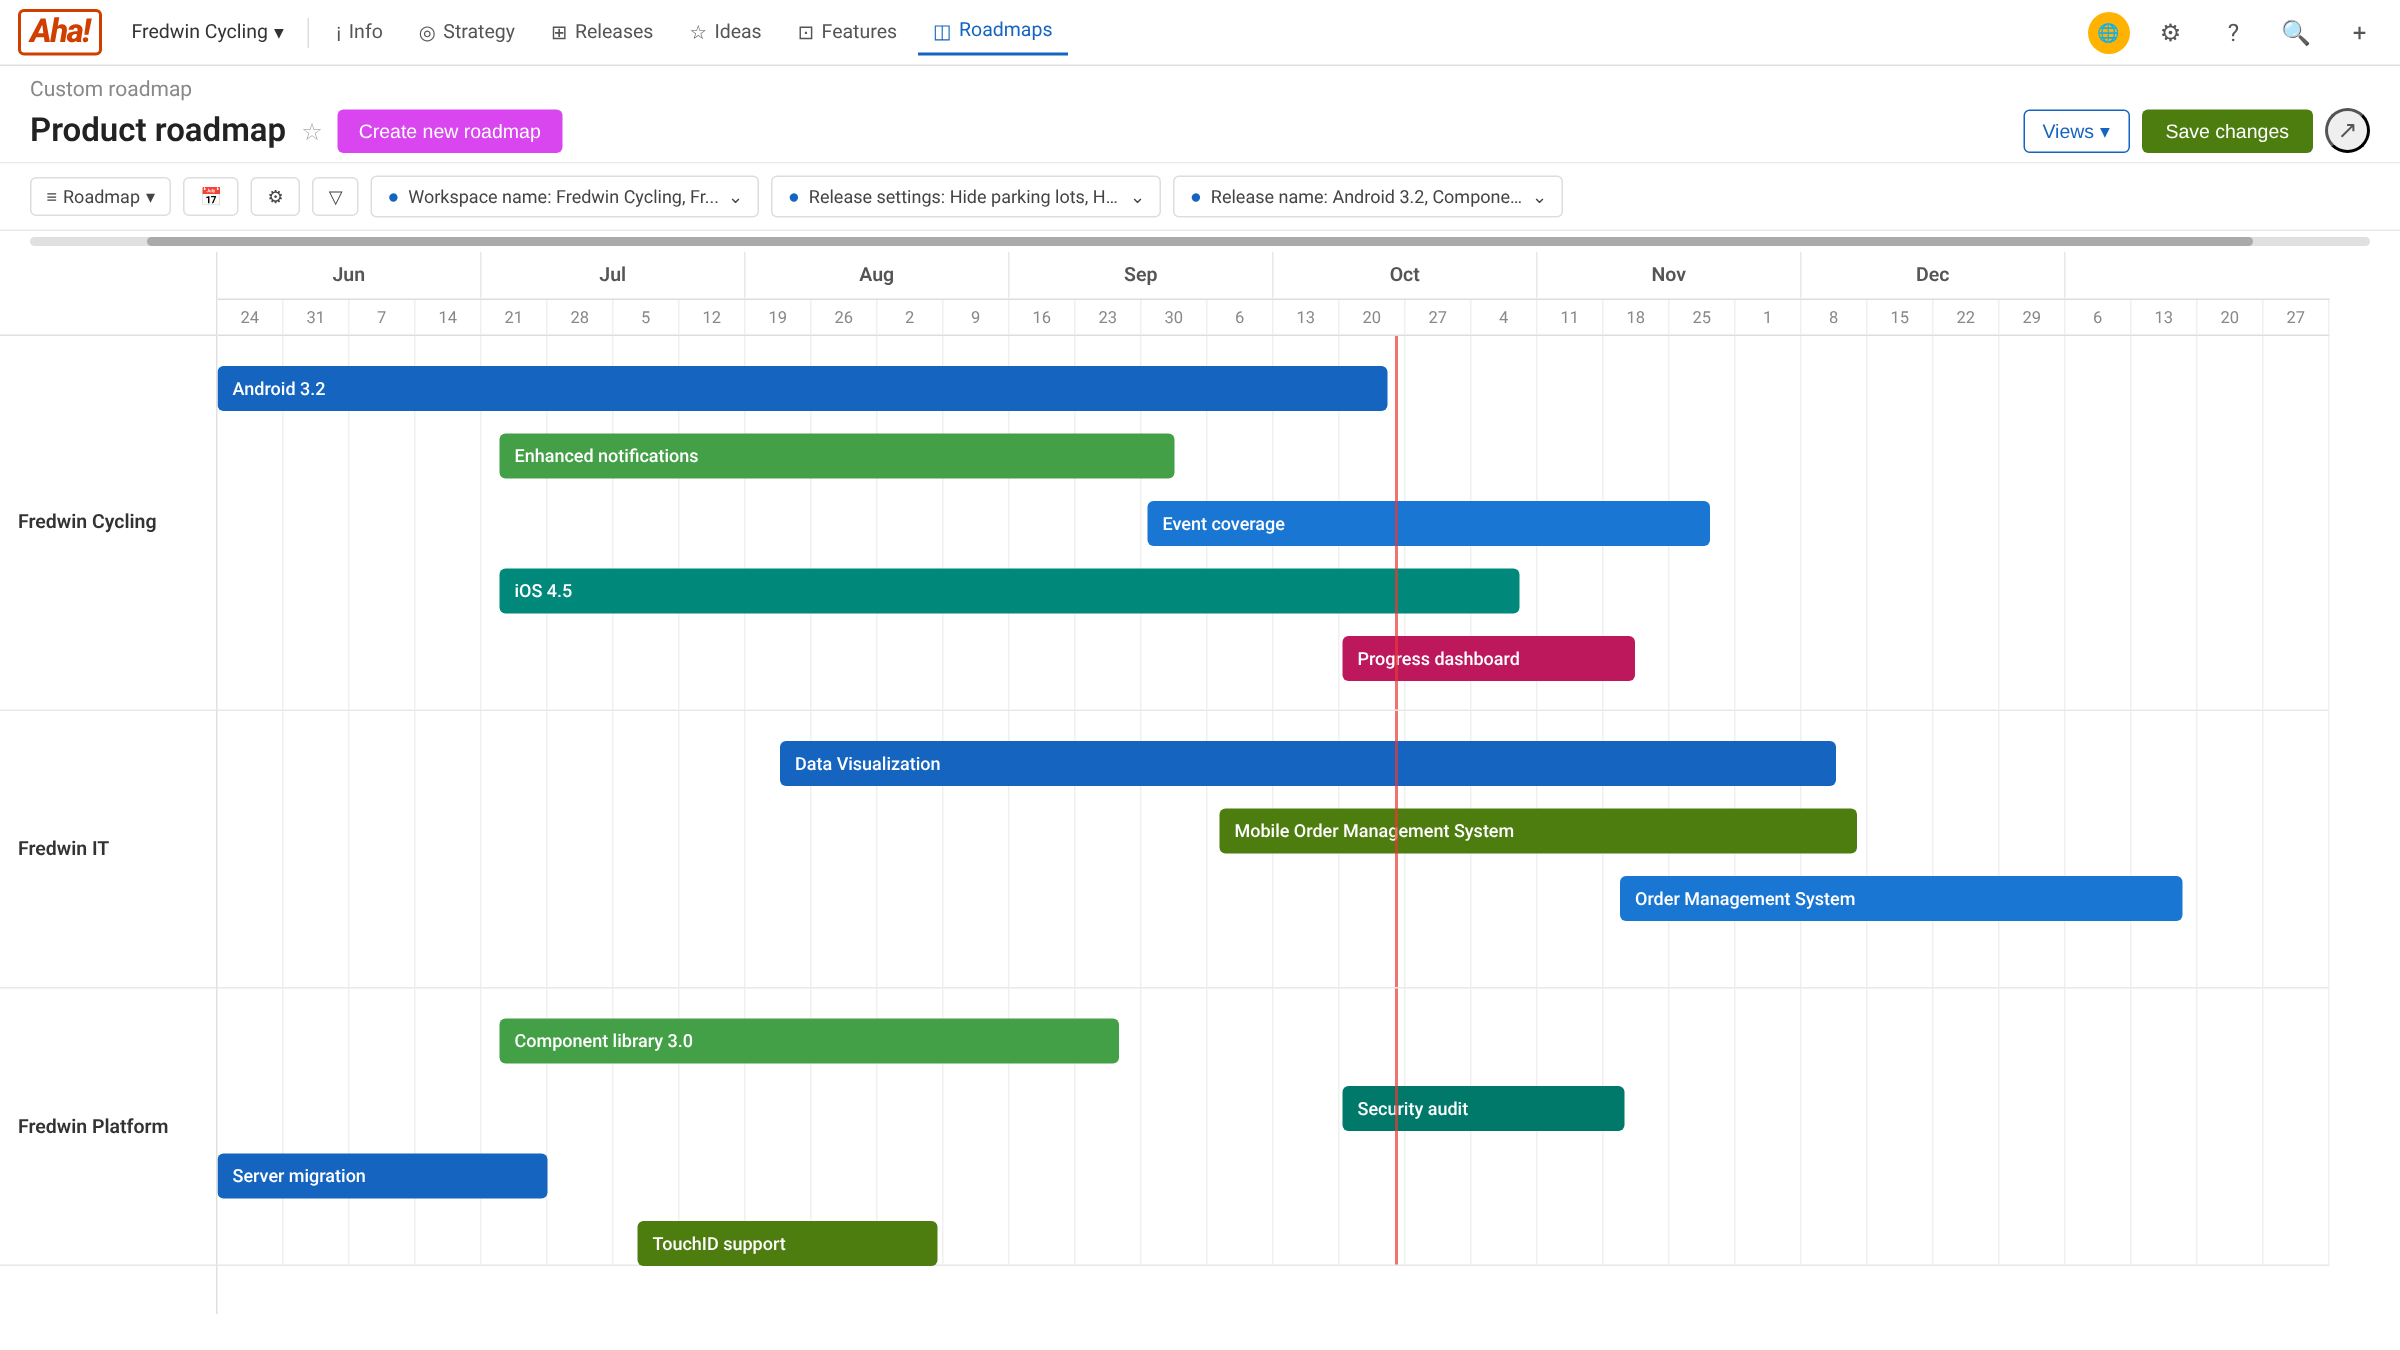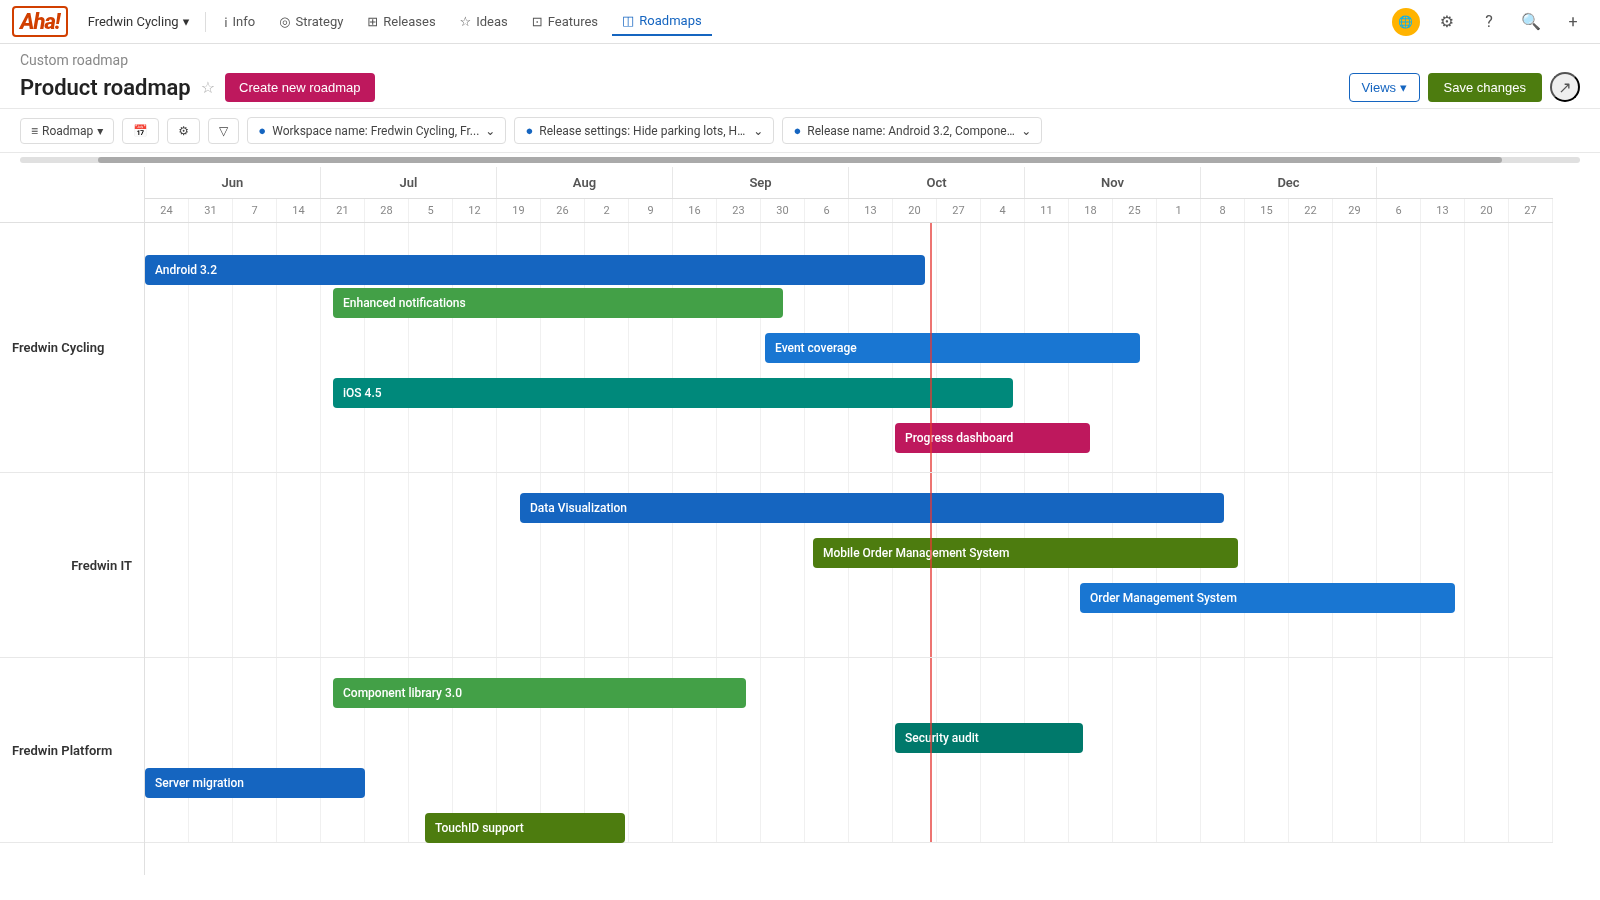--- a/index.html
+++ b/index.html
@@ -18,38 +18,38 @@
     .nav-right { margin-left: auto; display: flex; align-items: center; gap: 12px; }
     .nav-icon-btn { width: 30px; height: 30px; border-radius: 50%; display: flex; align-items: center; justify-content: center; cursor: pointer; color: #555; font-size: 16px; }
     .avatar { width: 28px; height: 28px; border-radius: 50%; background: #ffb300; display: flex; align-items: center; justify-content: center; font-size: 12px; font-weight: 600; overflow: hidden; }
 
     
     .subheader { padding: 8px 20px 6px; border-bottom: 1px solid #e8e8e8; }
     .breadcrumb { font-size: 14px; color: #888; margin-bottom: 4px; }
     .page-title-row { display: flex; align-items: center; gap: 10px; }
     .page-title { font-size: 22px; font-weight: 600; color: #222; }
     .star-icon { color: #aaa; font-size: 16px; cursor: pointer; }
-    .btn-primary { background: #be185d; color: #fff; border: none; border-radius: 4px; padding: 7px 14px; font-size: 13px; font-weight: 500; cursor: pointer; }
+    .btn-primary { background: #d946ef; color: #fff; border: none; border-radius: 4px; padding: 7px 14px; font-size: 13px; font-weight: 500; cursor: pointer; }
     .header-right-actions { margin-left: auto; display: flex; align-items: center; gap: 8px; }
     .btn-secondary { background: #fff; color: #1565c0; border: 1px solid #1565c0; border-radius: 4px; padding: 6px 12px; font-size: 13px; cursor: pointer; display: flex; align-items: center; gap: 4px; }
     .btn-save { background: #4d7c0f; color: #fff; border: none; border-radius: 4px; padding: 7px 16px; font-size: 13px; font-weight: 500; cursor: pointer; }
 
     
     .toolbar { display: flex; align-items: center; gap: 8px; padding: 8px 20px; border-bottom: 1px solid #e8e8e8; background: #fff; }
     .toolbar-btn { display: flex; align-items: center; gap: 4px; padding: 5px 10px; border: 1px solid #ddd; border-radius: 4px; cursor: pointer; font-size: 12px; color: #444; background: #fff; }
     .filter-chip { display: flex; align-items: center; gap: 6px; padding: 5px 10px; border: 1px solid #ddd; border-radius: 4px; cursor: pointer; font-size: 12px; color: #444; background: #fff; max-width: 260px; }
     .chip-text { overflow: hidden; text-overflow: ellipsis; white-space: nowrap; }
 
     
     .timeline-container { display: flex; height: calc(900px - 44px - 68px - 50px - 30px); overflow: hidden; }
     .row-labels { width: 145px; flex-shrink: 0; border-right: 1px solid #e0e0e0; background: #fff; }
     .row-label-header { height: 56px; border-bottom: 1px solid #e0e0e0; }
     .row-label { display: flex; align-items: center; padding: 0 12px; font-size: 13px; font-weight: 600; color: #333; border-bottom: 1px solid #e8e8e8; }
     .row-label.fredwin-cycling { height: 250px; }
-    .row-label.fredwin-it { height: 185px; justify-content: flex-end; }
+    .row-label.fredwin-it { height: 185px; }
     .row-label.fredwin-platform { height: 185px; }
 
     .timeline-scroll { flex: 1; overflow-x: hidden; position: relative; }
     .month-header { display: flex; height: 32px; border-bottom: 1px solid #ddd; background: #fff; position: sticky; top: 0; z-index: 10; }
     .week-header { display: flex; height: 24px; border-bottom: 1px solid #ddd; background: #fff; position: sticky; top: 32px; z-index: 10; }
     .month-cell { display: flex; align-items: center; justify-content: center; font-size: 13px; font-weight: 600; color: #555; border-right: 1px solid #e8e8e8; flex-shrink: 0; }
     .week-cell { display: flex; align-items: center; justify-content: center; font-size: 11px; color: #888; border-right: 1px solid #f0f0f0; flex-shrink: 0; }
 
     
     .gantt-body { position: relative; }
@@ -270,21 +270,21 @@
             <div class="gantt-week-line" style="width: 44px;"></div>
             <div class="gantt-week-line" style="width: 44px;"></div>
             <div class="gantt-week-line" style="width: 44px;"></div>
             <div class="gantt-week-line" style="width: 44px;"></div>
             <div class="gantt-week-line" style="width: 44px;"></div>
             <div class="gantt-week-line" style="width: 44px;"></div>
             <div class="gantt-week-line" style="width: 44px;"></div>
             <div class="gantt-week-line" style="width: 44px;"></div>
           </div>
           <div class="gantt-today-line" style="left: 785px;"></div>
-          <div class="bar blue" style="left: 0px; width: 780px; top: 20px; margin-top: 12px;">Android 3.2</div>
+          <div class="bar blue" style="left: 0px; width: 780px; top: 20px;">Android 3.2</div>
           <div class="bar green" style="left: 188px; width: 450px; top: 65px;">Enhanced notifications</div>
           <div class="bar blue-medium" style="left: 620px; width: 375px; top: 110px;">Event coverage</div>
           <div class="bar teal" style="left: 188px; width: 680px; top: 155px;">iOS 4.5</div>
           <div class="bar light-green" style="left: 750px; width: 195px; top: 200px;">Progress dashboard</div>
         </div>
         <div class="gantt-row fredwin-it" style="height: 185px; position: relative;">
           <div class="gantt-bg-lines">
             <div class="gantt-week-line" style="width: 44px;"></div>
             <div class="gantt-week-line" style="width: 44px;"></div>
             <div class="gantt-week-line" style="width: 44px;"></div>

